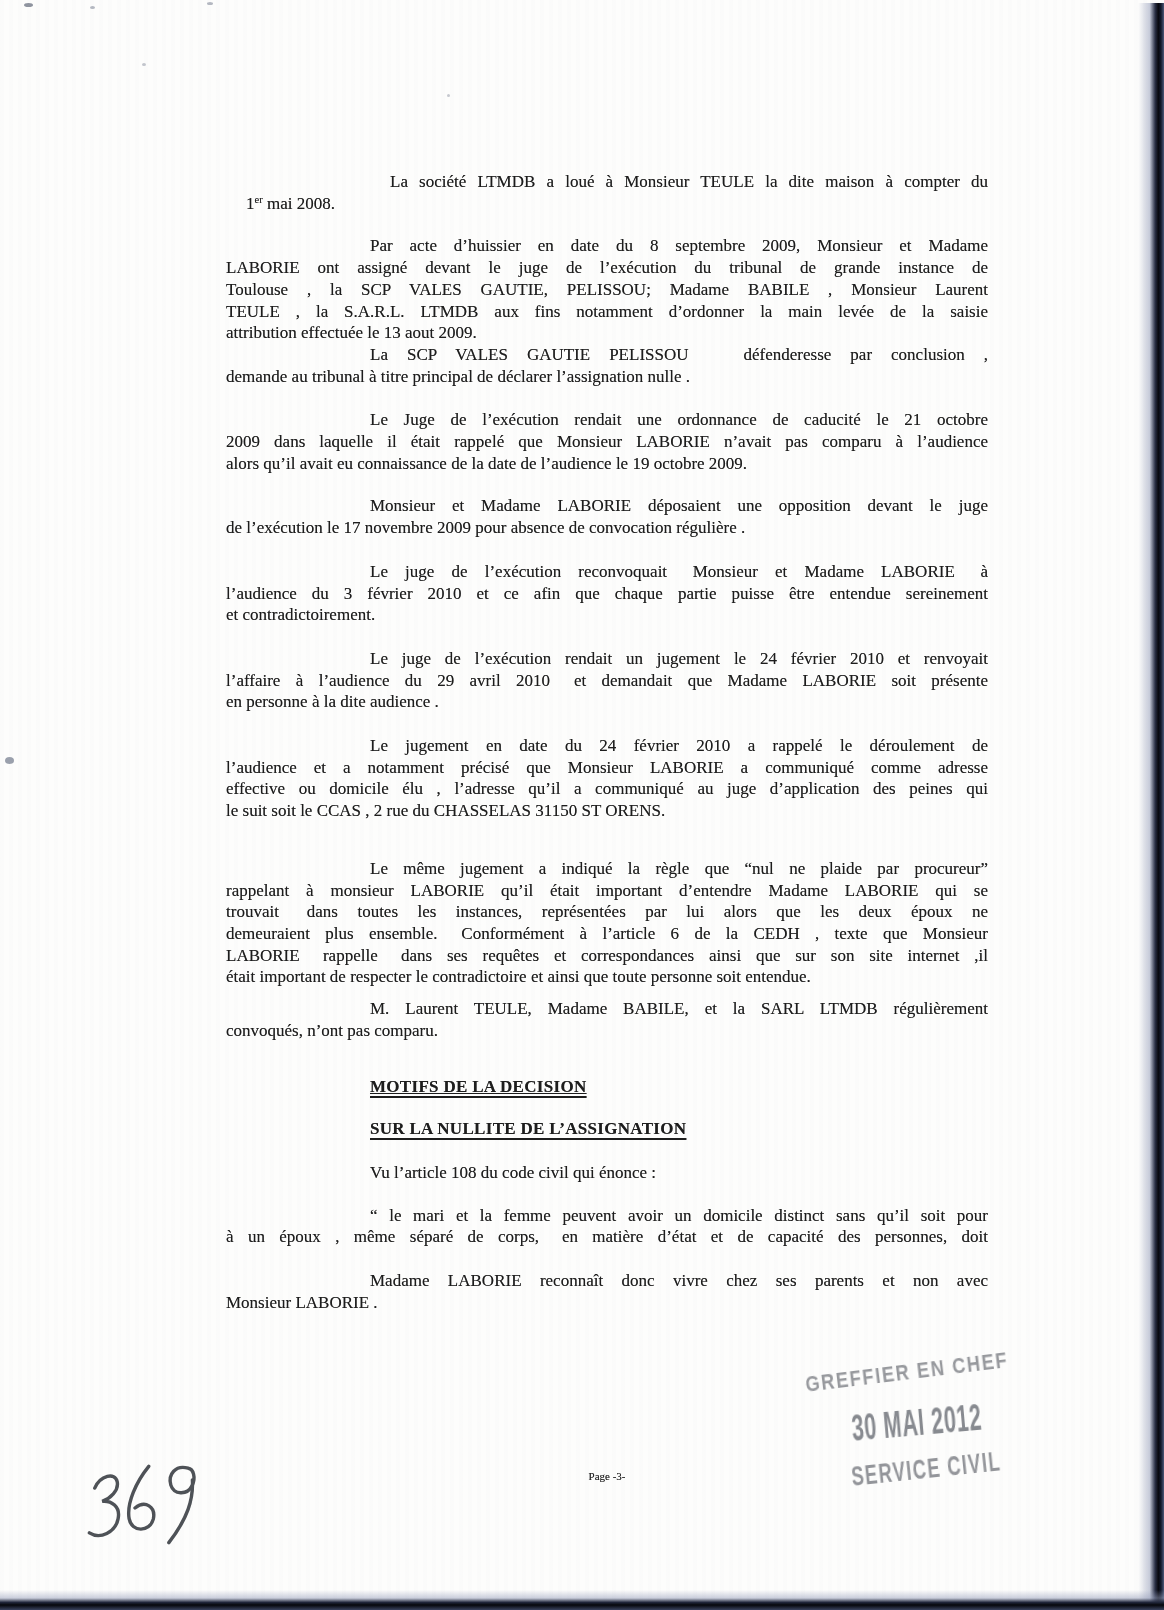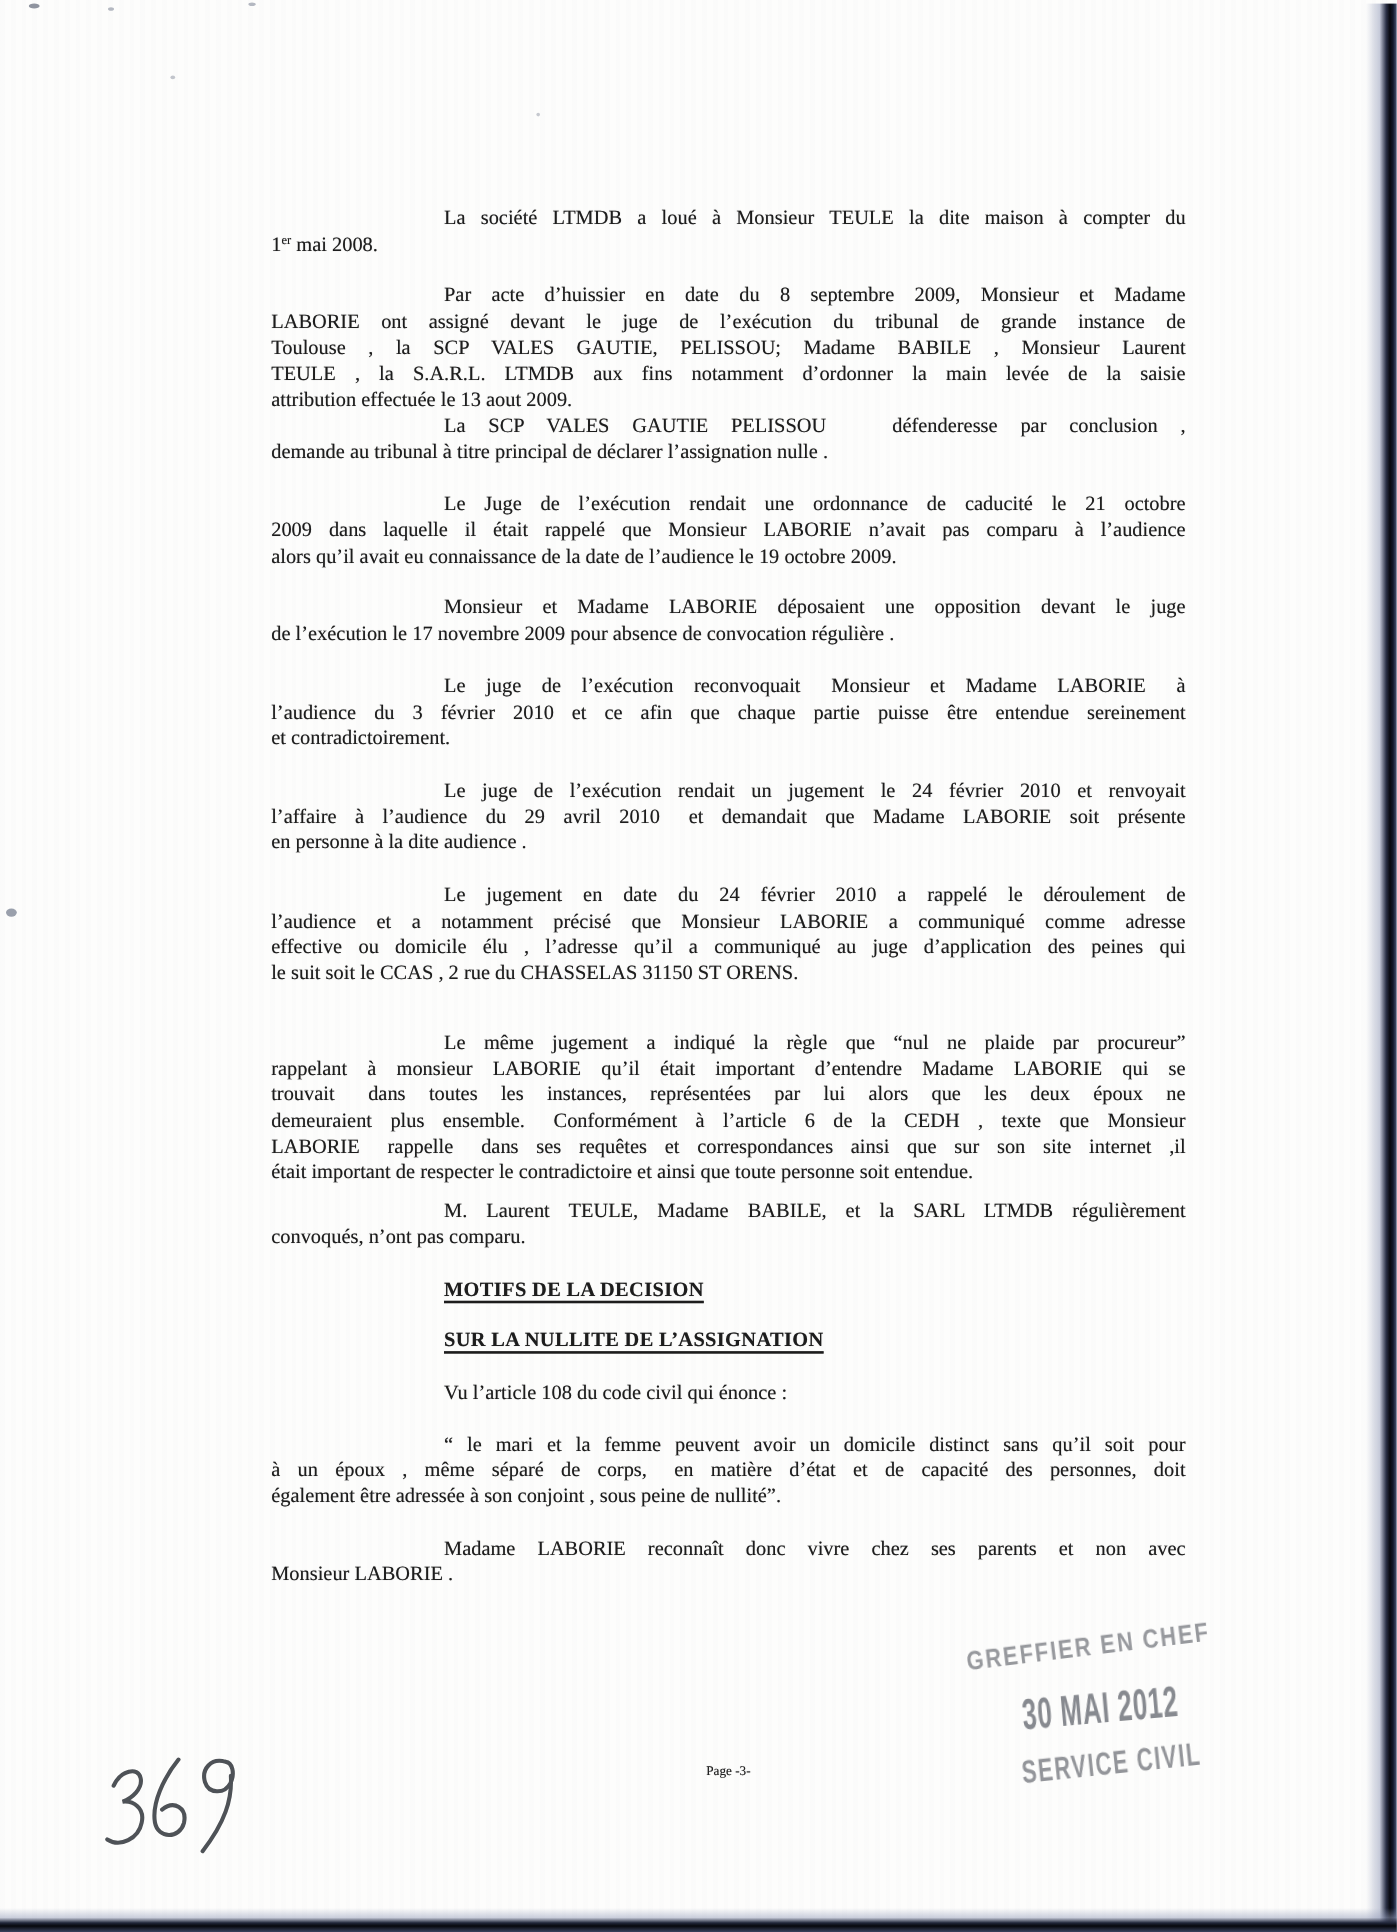--- a/index.html
+++ b/index.html
@@ -65,21 +65,21 @@
 <div class="page">
 
   <div class="speck" style="left:24px;top:3px;width:9px;height:4px;background:#8f949f;"></div>
   <div class="speck" style="left:90px;top:6px;width:5px;height:3px;background:#b4b8c1;"></div>
   <div class="speck" style="left:207px;top:2px;width:6px;height:3px;background:#b4b8c1;"></div>
   <div class="speck" style="left:142px;top:63px;width:4px;height:3px;background:#c2c5cc;"></div>
   <div class="speck" style="left:447px;top:94px;width:3px;height:3px;background:#c6c9cf;"></div>
   <div class="speck" style="left:5px;top:757px;width:9px;height:7px;background:#9aa0ac;"></div>
 
   <div class="content">
-      <div class="blk paragraph" style="margin-top: 0px;">
+      <div class="blk paragraph" style="margin-top: 0px; margin-left: 20px;">
         <div class="line j ind"><span class="t">La société LTMDB a loué à Monsieur TEULE la dite maison à compter du</span></div>
         <div class="line"><span class="t"><span>1</span><sup>er</sup><span> mai 2008.</span></span></div>
       </div>
       <div class="blk paragraph" style="margin-top: 21px;">
         <div class="line j ind"><span class="t">Par acte d’huissier en date du 8 septembre 2009, Monsieur et Madame</span></div>
         <div class="line j"><span class="t">LABORIE ont assigné devant le juge de l’exécution du tribunal de grande instance de</span></div>
         <div class="line j"><span class="t">Toulouse , la SCP VALES GAUTIE, PELISSOU; Madame BABILE , Monsieur Laurent</span></div>
         <div class="line j"><span class="t">TEULE , la S.A.R.L. LTMDB aux fins notamment d’ordonner la main levée de la saisie</span></div>
         <div class="line"><span class="t">attribution effectuée le 13 aout 2009.</span></div>
       </div>
@@ -117,33 +117,32 @@
         <div class="line j"><span class="t">rappelant à monsieur LABORIE qu’il était important d’entendre Madame LABORIE qui se</span></div>
         <div class="line j"><span class="t">trouvait  dans toutes les instances, représentées par lui alors que les deux époux ne</span></div>
         <div class="line j"><span class="t">demeuraient plus ensemble.  Conformément à l’article 6 de la CEDH , texte que Monsieur</span></div>
         <div class="line j"><span class="t">LABORIE  rappelle  dans ses requêtes et correspondances ainsi que sur son site internet ,il</span></div>
         <div class="line"><span class="t">était important de respecter le contradictoire et ainsi que toute personne soit entendue.</span></div>
       </div>
       <div class="blk paragraph" style="margin-top: 10px;">
         <div class="line j ind"><span class="t">M. Laurent TEULE, Madame BABILE, et la SARL LTMDB régulièrement</span></div>
         <div class="line"><span class="t">convoqués, n’ont pas comparu.</span></div>
       </div>
-      <div class="blk heading" style="margin-top: 22px;">
+      <div class="blk heading" style="margin-top: 34px; text-decoration: underline;">
         <div class="line ind"><span class="t">MOTIFS DE LA DECISION</span></div>
       </div>
       <div class="blk heading" style="margin-top: 21px;">
         <div class="line ind"><span class="t">SUR LA NULLITE DE L’ASSIGNATION </span></div>
       </div>
       <div class="blk paragraph" style="margin-top: 22px;">
         <div class="line ind"><span class="t">Vu l’article 108 du code civil qui énonce :</span></div>
       </div>
       <div class="blk paragraph" style="margin-top: 21px;">
         <div class="line j ind"><span class="t">“ le mari et la femme peuvent avoir un domicile distinct sans qu’il soit pour</span></div>
         <div class="line j"><span class="t">à un époux , même séparé de corps,  en matière d’état et de capacité des personnes, doit</span></div>
-        <div class="line"><span class="t">également être adressée à son conjoint , sous peine de nullité”.</span></div>
       </div>
       <div class="blk paragraph" style="margin-top: 22px;">
         <div class="line j ind"><span class="t">Madame LABORIE reconnaît donc vivre chez ses parents et non avec</span></div>
         <div class="line"><span class="t">Monsieur LABORIE .</span></div>
       </div>
     </div>
 
   <div class="footer">
     <span>Page -3-</span>
   </div>

